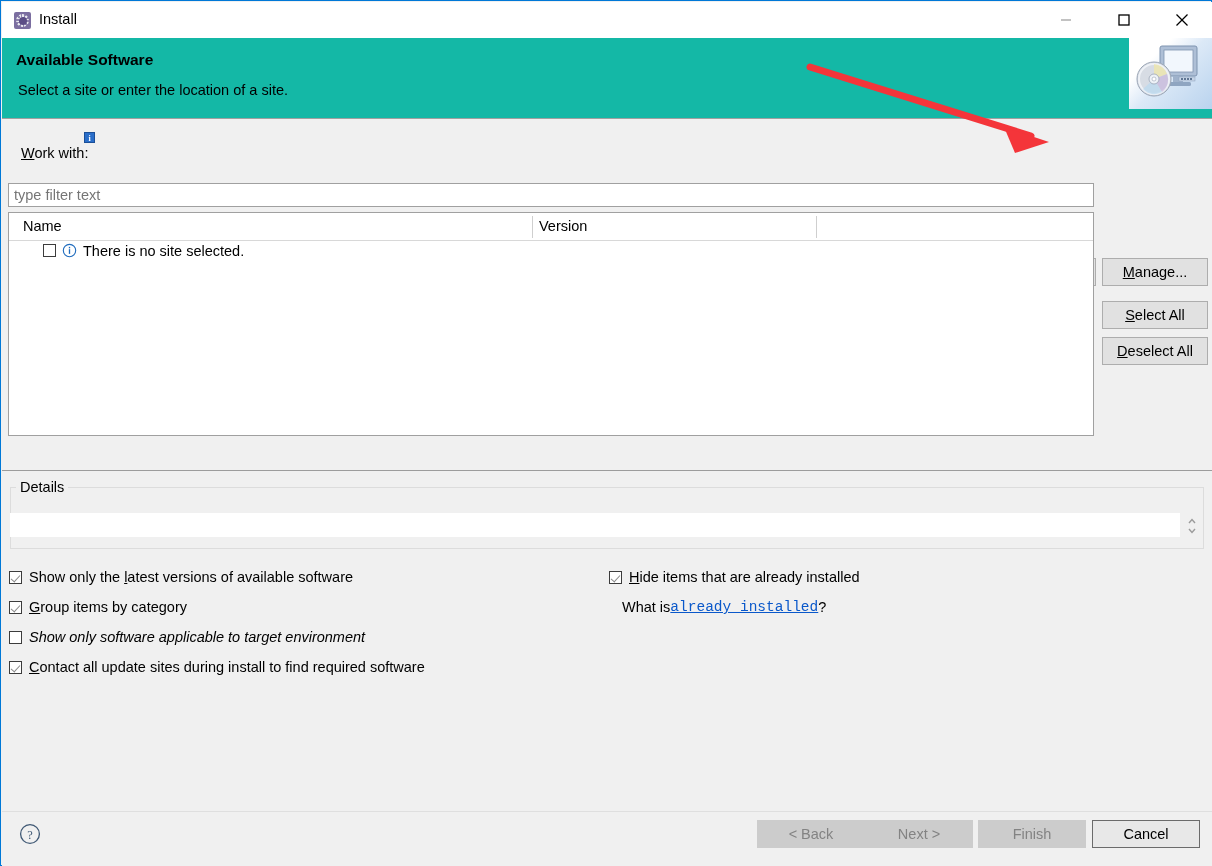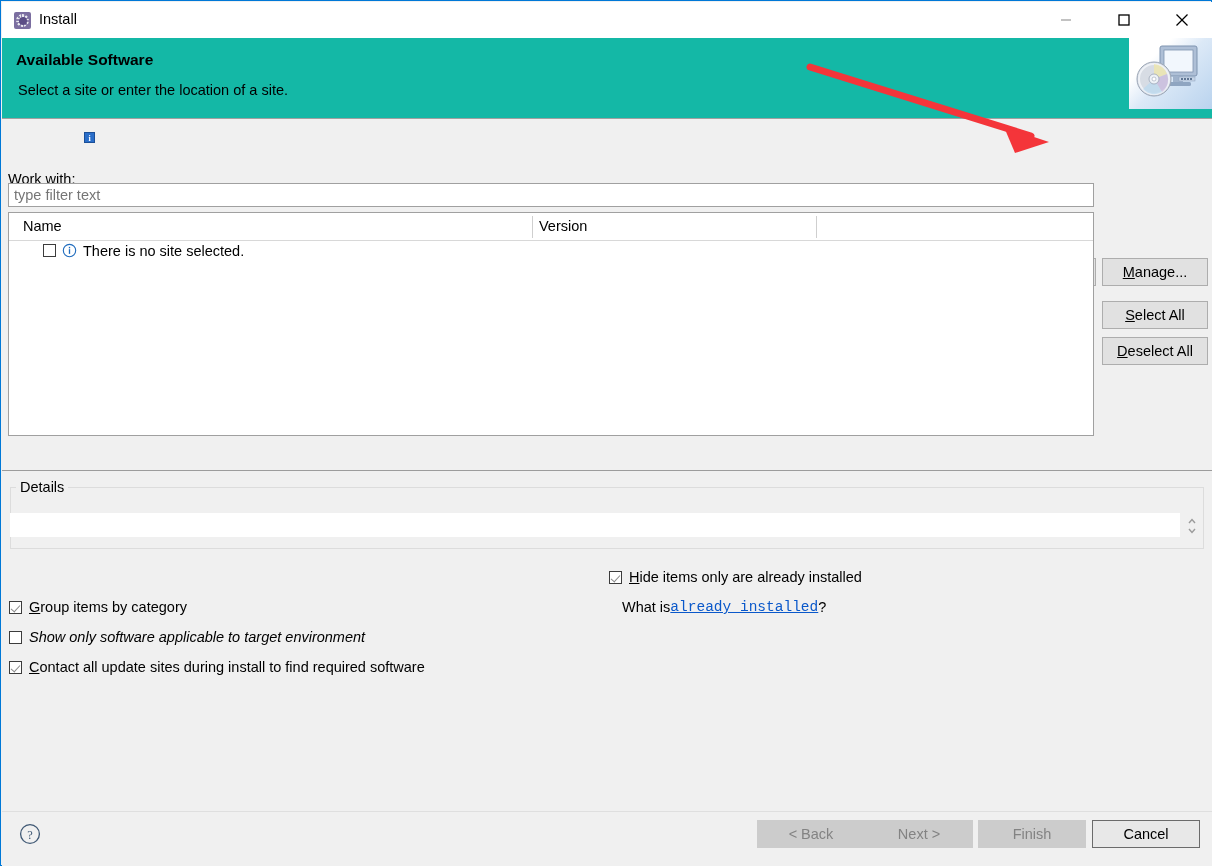--- a/index.html
+++ b/index.html
@@ -107,24 +107,23 @@
   #body {
     position: absolute;
     left: 1px; top: 118px;
     width: 1210px; height: 692px;
     background: #f0f0f0;
   }
 
   
   #workwith-label {
     position: absolute;
-    left: 6px; top: 26px;
-    font-size: 14.5px;
-    white-space: nowrap;
-    margin-top: 26px;
+    left: 19px; top: 26px;
+    font-size: 14.5px;
+    white-space: nowrap;
   }
   .mn { text-decoration: underline; }
 
   #info-badge {
     position: absolute;
     left: 82px; top: 13px;
     width: 11px; height: 11px;
     background: #2a6ec9;
     color: #ffffff;
     font-size: 8px;
@@ -492,36 +491,40 @@
     <div id="mid-sep"></div>
 
     <div id="details-group"></div>
     <div id="details-legend">Details</div>
     <div id="details-field"></div>
     <svg id="details-spin" viewBox="0 0 12 22">
       <path d="M3 8 L6 4.5 L9 8" fill="none" stroke="#9b9b9b" stroke-width="1.4"></path>
       <path d="M3 14 L6 17.5 L9 14" fill="none" stroke="#9b9b9b" stroke-width="1.4"></path>
     </svg>
 
+    <div class="cbrow" id="cb-0">
+      <span class="cbox checked"></span>
+      <span class="cblabel"><span>Show only the </span><span class="mn">l</span><span>atest versions of available software</span></span>
+    </div>
     <div class="cbrow" id="cb-1">
       <span class="cbox checked"></span>
       <span class="cblabel"><span></span><span class="mn">G</span><span>roup items by category</span></span>
     </div>
     <div class="cbrow" id="cb-2">
       <span class="cbox"></span>
       <span class="cblabel"><span></span><span>S</span><span>how only software applicable to target environment</span></span>
     </div>
     <div class="cbrow" id="cb-3">
       <span class="cbox checked"></span>
       <span class="cblabel"><span></span><span class="mn">C</span><span>ontact all update sites during install to find required software</span></span>
     </div>
 
     <div class="cbrow" id="cb-r0">
       <span class="cbox checked"></span>
-      <span class="cblabel"><span></span><span class="mn">H</span><span>ide items only are already installed</span></span>
+      <span class="cblabel"><span></span><span class="mn">H</span><span>ide items that are already installed</span></span>
     </div>
 
     <div id="whatis-row">
       <span>What is </span>
         <span id="whatis-link">already installed</span>
         <span>?</span>
     </div>
 
   </div>
 

